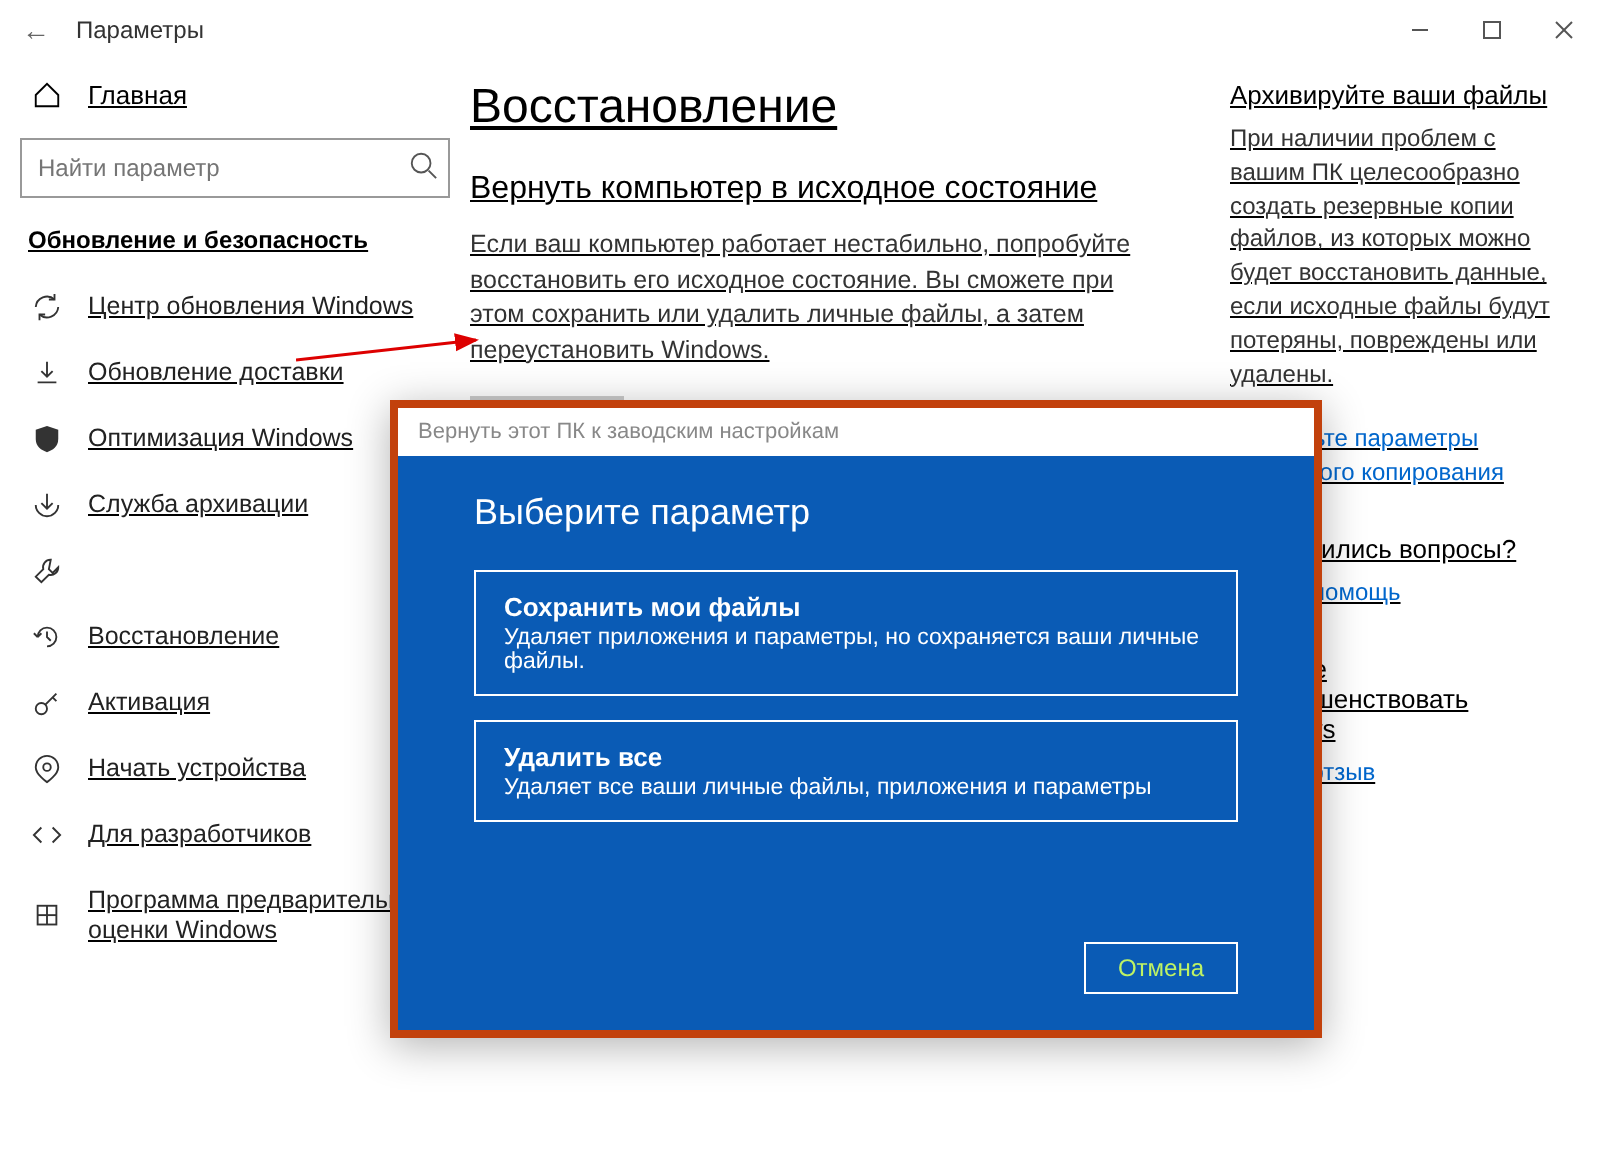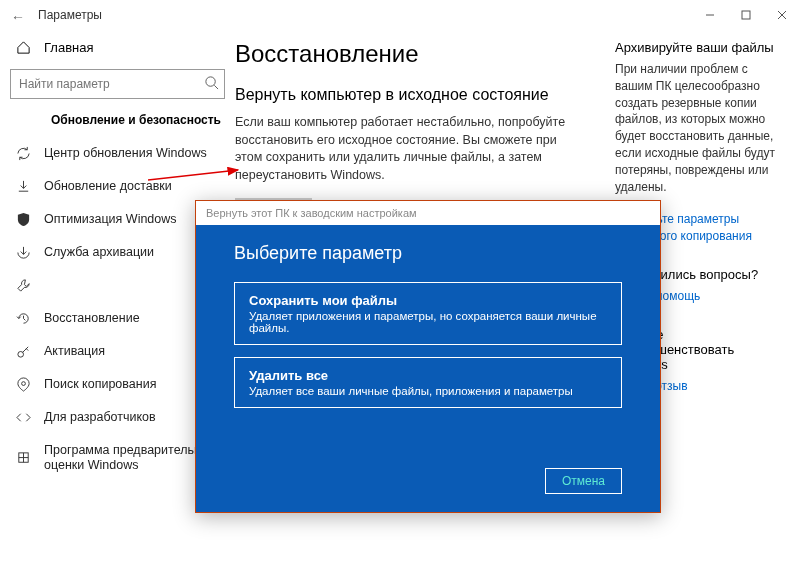--- a/index.html
+++ b/index.html
@@ -7,30 +7,30 @@
 
 
 .titlebar { height: 30px; display: flex; align-items: center; padding: 0 8px; font-size: 12px; color: #333; }
 .titlebar .back { width: 20px; text-align: center; font-size: 14px; color: #666; }
 .titlebar .title { margin-left: 10px; }
 .winbtns { position: absolute; top: 0; right: 0; display: flex; }
 .winbtn { width: 36px; height: 30px; display: flex; align-items: center; justify-content: center; font-size: 12px; color: #555; }
 .winbtn svg { stroke: #555; stroke-width: 1; fill: none; }
 
 
-.content { display: flex; height: calc(100% - 30px); }
+.content { display: flex; height: calc(100% - 30px); text-decoration: underline; }
 
 
 .sidebar { width: 235px; padding: 4px 0 0 0; }
 .home { display: flex; align-items: center; padding: 6px 14px; font-size: 13px; margin-bottom: 8px; }
 .home .icon { width: 18px; margin-right: 12px; display: flex; justify-content: center; }
 .searchwrap { margin: 0 10px 14px; position: relative; }
 .searchbox { width: 100%; height: 30px; border: 1px solid #999; padding: 0 28px 0 8px; font-size: 12px; background: #fff; }
 .searchwrap .sicon { position: absolute; right: 6px; top: 6px; color: #555; }
-.section { font-size: 12px; font-weight: 600; padding: 0 14px 10px; text-align: right; }
+.section { font-size: 12px; font-weight: 600; padding: 0 14px 10px; }
 .navitem { display: flex; align-items: center; padding: 9px 14px; font-size: 12.5px; color: #222; line-height: 1.2; }
 .navitem .icon { width: 18px; margin-right: 12px; display: flex; justify-content: center; color: #333; }
 .navitem .lbl { flex: 1; }
 
 
 .main { flex: 1; padding: 10px 20px 0 0; display: flex; }
 .center { flex: 1; padding-right: 20px; }
 .center h1 { font-size: 24px; font-weight: 400; margin-bottom: 18px; }
 .center h2 { font-size: 16px; font-weight: 400; margin-bottom: 10px; }
 .center p.desc { font-size: 12.5px; color: #333; line-height: 1.4; max-width: 340px; margin-bottom: 14px; }
@@ -39,29 +39,29 @@
 .right { width: 165px; font-size: 12px; color: #333; }
 .right h3 { font-size: 13px; font-weight: 400; margin-bottom: 6px; color: #000; }
 .right p { line-height: 1.4; margin-bottom: 16px; }
 .right a { color: #0066cc; text-decoration: none; display: block; line-height: 1.4; }
 .right .block { margin-bottom: 22px; }
 
 
 .arrow { position: absolute; left: 148px; top: 166px; pointer-events: none; }
 
 
-.dialog { position: absolute; left: 195px; top: 200px; width: 466px; background: #fff; border: 1px solid #c2410c; box-shadow: 0 4px 20px rgba(0,0,0,0.3); }
+.dialog { position: absolute; left: 195px; top: 200px; width: 466px; background: #fff; border: 4px solid #c2410c; box-shadow: 0 4px 20px rgba(0,0,0,0.3); }
 .dialog .dtitle { font-size: 11px; color: #888; padding: 6px 10px; }
 .dialog .dbody { background: #0a5bb5; color: #fff; padding: 18px 38px 18px; }
 .dialog .dbody h2 { font-size: 18px; font-weight: 400; margin-bottom: 18px; }
 .opt { border: 1px solid #fff; padding: 10px 14px; margin-bottom: 12px; }
 .opt .ot { font-size: 13px; font-weight: 600; margin-bottom: 2px; }
 .opt .od { font-size: 11.5px; }
 .dialog .dfoot { text-align: right; padding-top: 48px; }
-.dialog .cancel { background: transparent; border: 1px solid #fff; color: #5eead4; padding: 5px 16px; font-size: 12px; }
+.dialog .cancel { background: transparent; border: 1px solid #fff; color: #bef264; padding: 5px 16px; font-size: 12px; }
 
 svg.i { width: 15px; height: 15px; }
 </style>
 </head>
 <body>
 
 <div class="titlebar">
   <span class="back">←</span>
   <span class="title">Параметры</span>
 </div>
@@ -160,21 +160,21 @@
         </span>
         <span class="lbl">Активация</span>
       </div>
     <div class="navitem">
         <span class="icon">
           <svg class="i" viewBox="0 0 16 16" fill="none" stroke="currentColor">
             <circle cx="8" cy="7" r="2"></circle>
             <path d="M8 1a6 6 0 016 6c0 4-6 8-6 8s-6-4-6-8a6 6 0 016-6z"></path>
           </svg>
         </span>
-        <span class="lbl">Поиск копирования</span>
+        <span class="lbl">Начать устройства</span>
       </div>
     <div class="navitem">
         <span class="icon">
           <svg class="i" viewBox="0 0 16 16" fill="none" stroke="currentColor">
             <path d="M5 4L1 8l4 4M11 4l4 4-4 4"></path>
           </svg>
         </span>
         <span class="lbl">Для разработчиков</span>
       </div>
     <div class="navitem">

